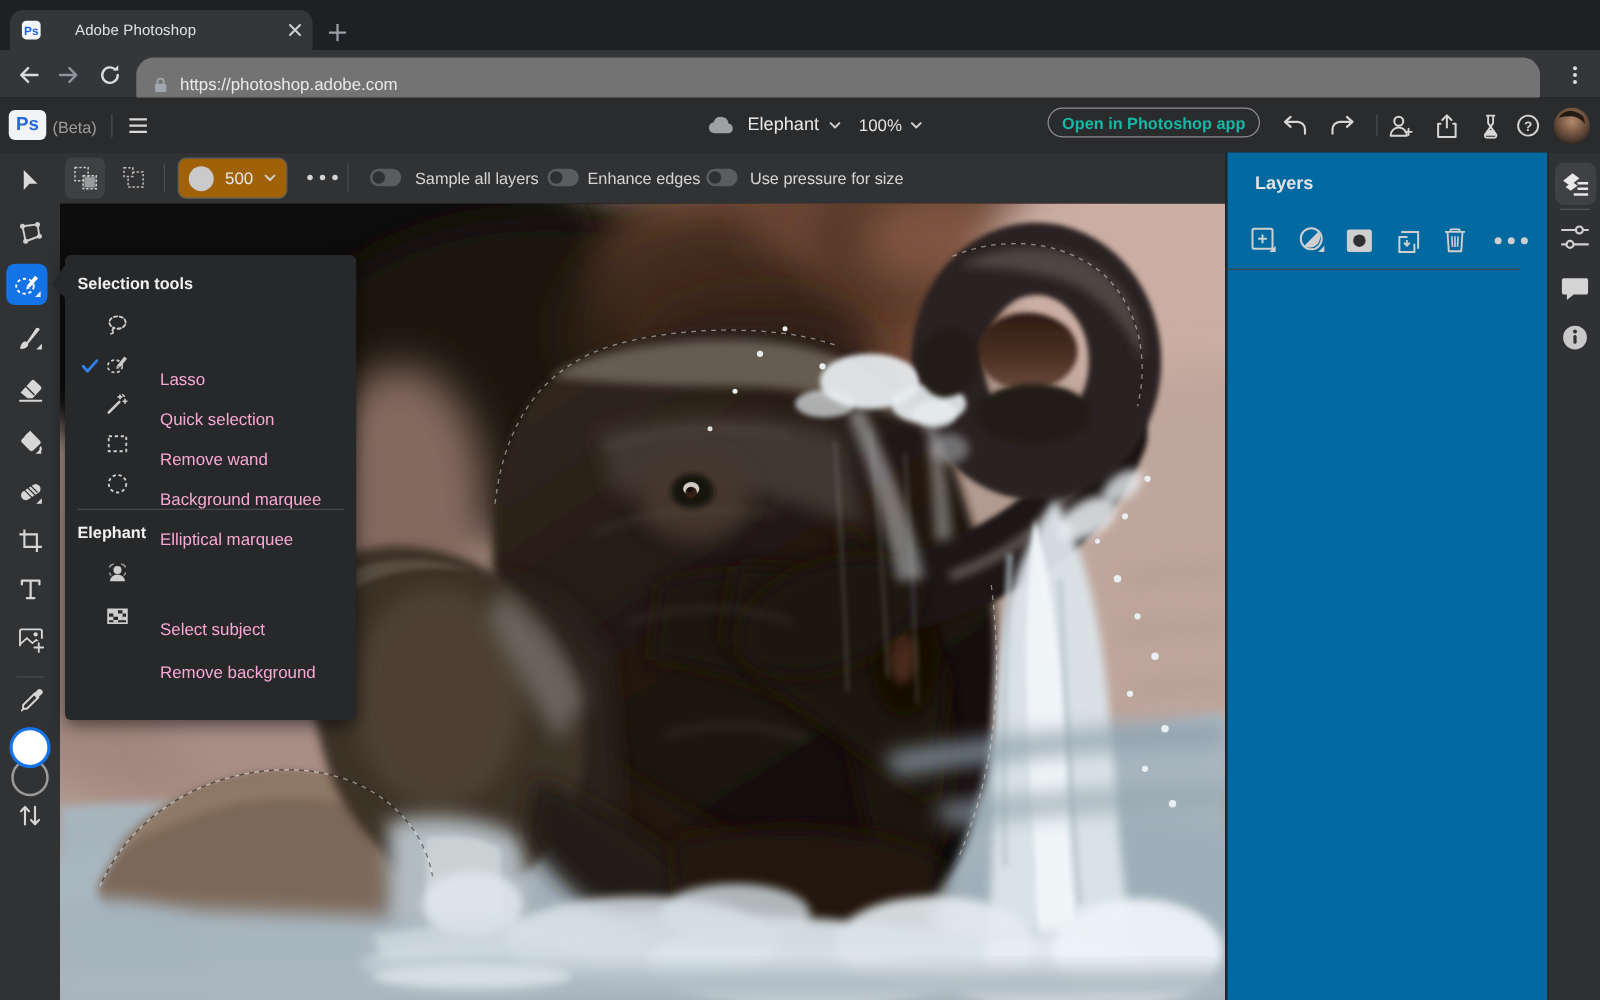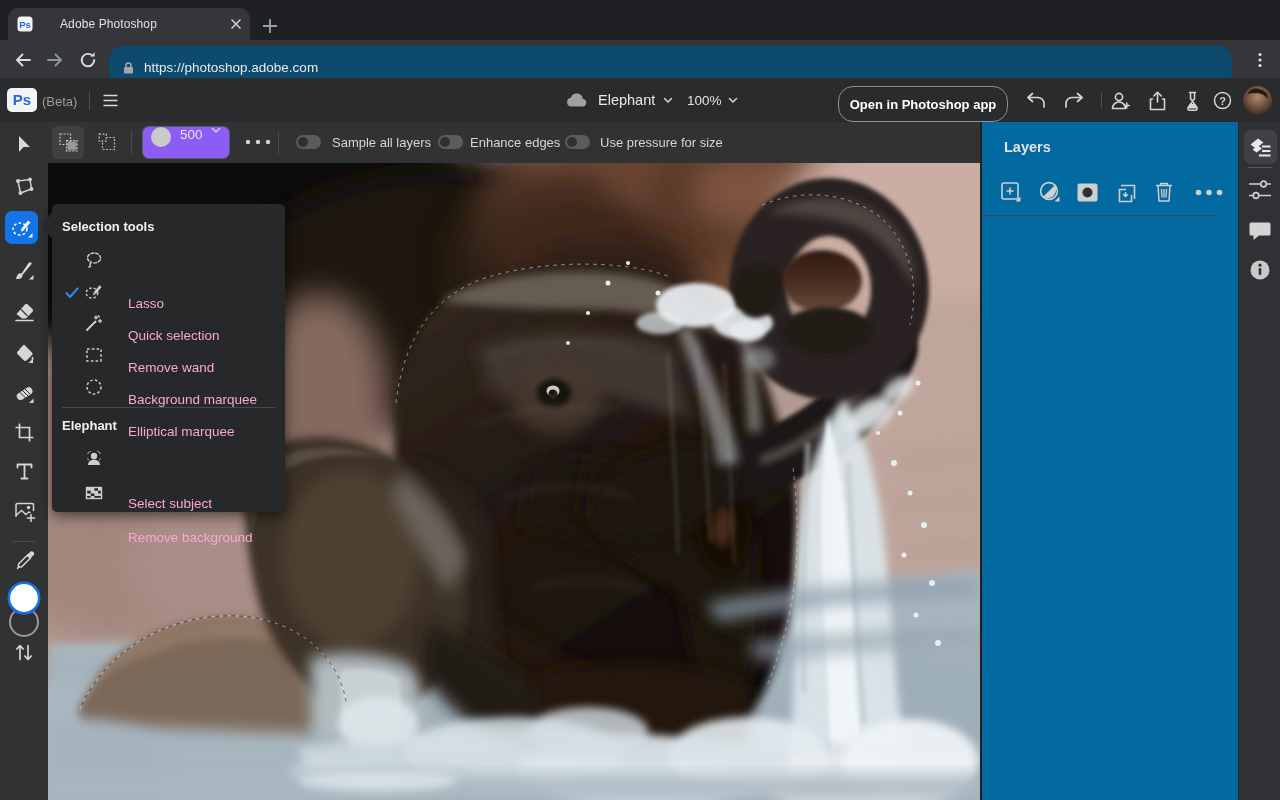--- a/index.html
+++ b/index.html
@@ -8,37 +8,37 @@
   #root { position:relative; width:1280px; height:800px; }
   .abs { position:absolute; }
 
   
   .tabbar { position:absolute; left:0; top:0; width:1280px; height:40px; background:#1f2023; }
   .tab { position:absolute; left:8px; top:8px; width:242px; height:32px; background:#35363a;
     border-radius:10px 10px 0 0; display:flex; align-items:center; }
   .tabtitle { color:#dfe1e5; font-size:12px; margin-left:10px; letter-spacing:.1px; }
   .navbar { position:absolute; left:0; top:40px; width:1280px; height:38px; background:#35363a; }
   .urlpill { position:absolute; left:109px; top:46px; width:1123px; height:43px; border-radius:14px;
-    background:#0c4a6e; display:flex; align-items:center; }
+    background:#737373; display:flex; align-items:center; }
   .urltext { color:#e8eaed; font-size:13.5px; margin-left:9px; }
 
   
   .appbar { position:absolute; left:0; top:78px; width:1280px; height:44px; background:#2a2b2c; }
   .pslogo { position:absolute; left:7px; top:88px; width:30px; height:24px; background:#f2f3f5;
     border-radius:5px; color:#2567e2; font-weight:bold; font-size:15px; text-align:center; line-height:24px; }
   .beta { position:absolute; left:42px; top:94px; color:#9d9d9d; font-size:13px; }
   .vsep { position:absolute; width:1px; background:#4d4e50; }
-  .appbtn { position:absolute; top:86px; height:36px; border:1.5px solid #909092; border-radius:15px;
-    color:#ffffff; font-size:13px; font-weight:bold; display:flex; align-items:center; justify-content:center; }
+  .appbtn { position:absolute; top:86px; height:24px; border:1.5px solid #909092; border-radius:15px;
+    color:#14b8a6; font-size:13px; font-weight:bold; display:flex; align-items:center; justify-content:center; }
 
   
   .optbar { position:absolute; left:48px; top:122px; width:932px; height:41px; background:#313234; }
   .optsel { position:absolute; left:4px; top:4px; width:32px; height:33px; background:#3f4042; border-radius:6px; }
-  .brushpill { position:absolute; left:94px; top:4px; width:88px; height:33px; background:#8b5cf6;
-    border:1px solid #5a5b5d; border-radius:7px; display:flex; align-items:flex-start; }
+  .brushpill { position:absolute; left:94px; top:4px; width:88px; height:33px; background:#a16207;
+    border:1px solid #5a5b5d; border-radius:7px; display:flex; align-items:center; }
   .togglelabel { color:#d6d6d6; font-size:13px; position:absolute; top:13px; }
   .toggle { position:absolute; top:13px; width:25px; height:14px; border-radius:7px; background:#5b5c5e; }
   .toggle:after { content:""; position:absolute; left:2px; top:2px; width:10px; height:10px;
     border-radius:50%; background:#2f3032; }
 
   
   .toolstrip { position:absolute; left:0; top:122px; width:48px; height:678px; background:#313234; }
   .tool { position:absolute; left:14px; width:21px; height:21px; }
   .toolsel { position:absolute; left:5px; top:89px; width:33px; height:33px; background:#1473e6; border-radius:7px; }
 
@@ -48,21 +48,21 @@
   
   .lpanel { position:absolute; left:981px; top:122px; width:257px; height:678px; background:#0369a1;
     border-left:1px solid #1e1f20; }
   .lrow { position:absolute; left:0; top:97px; width:257px; height:44px; background:#2d3a49; }
   .lthumb { position:absolute; left:32px; top:5px; width:33px; height:33px; border:2px solid #2f7fe8; border-radius:2px; }
   .rstrip { position:absolute; left:1238px; top:122px; width:42px; height:678px; background:#303134;
     border-left:1px solid #262728; }
   .rsel { position:absolute; left:5px; top:8px; width:33px; height:34px; background:#404144; border-radius:7px; }
 
   
-  .menu { position:absolute; left:52px; top:204px; width:233px; height:308px; background:#27282a;
+  .menu { position:absolute; left:52px; top:204px; width:233px; height:372px; background:#27282a;
     border-radius:5px; box-shadow:0 4px 14px rgba(0,0,0,.55); }
   .mhead { position:absolute; left:10px; color:#f1f1f1; font-size:13px; font-weight:bold; }
   .mitem { position:absolute; left:76px; color:#f9a8d4; font-size:13.5px;margin-top:44px; }
   .micon { position:absolute; left:33px; width:18px; height:18px; }
 </style>
 </head>
 <body>
 <div id="root">
 
   <div class="tabbar">

